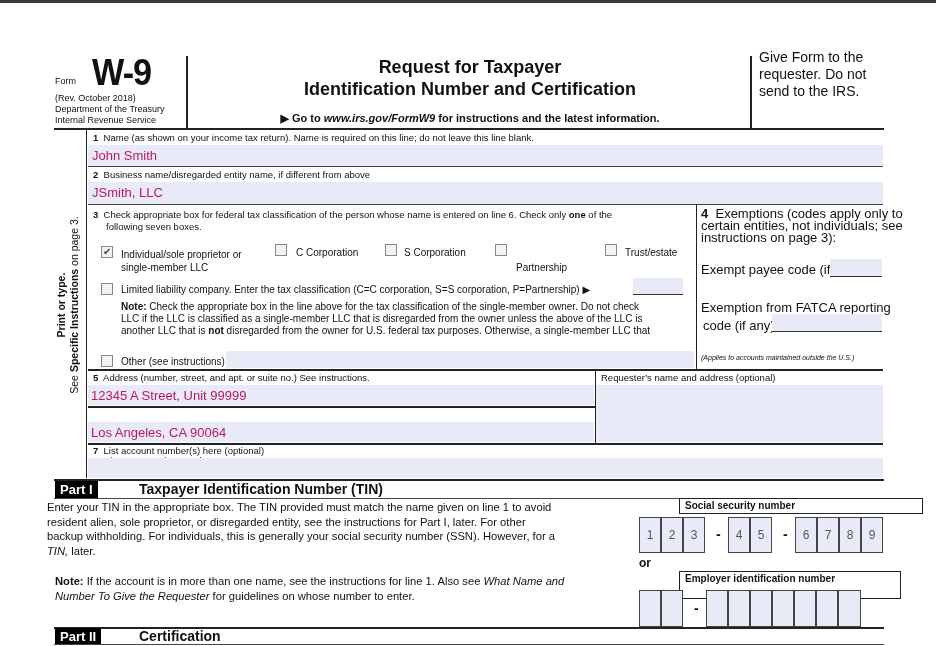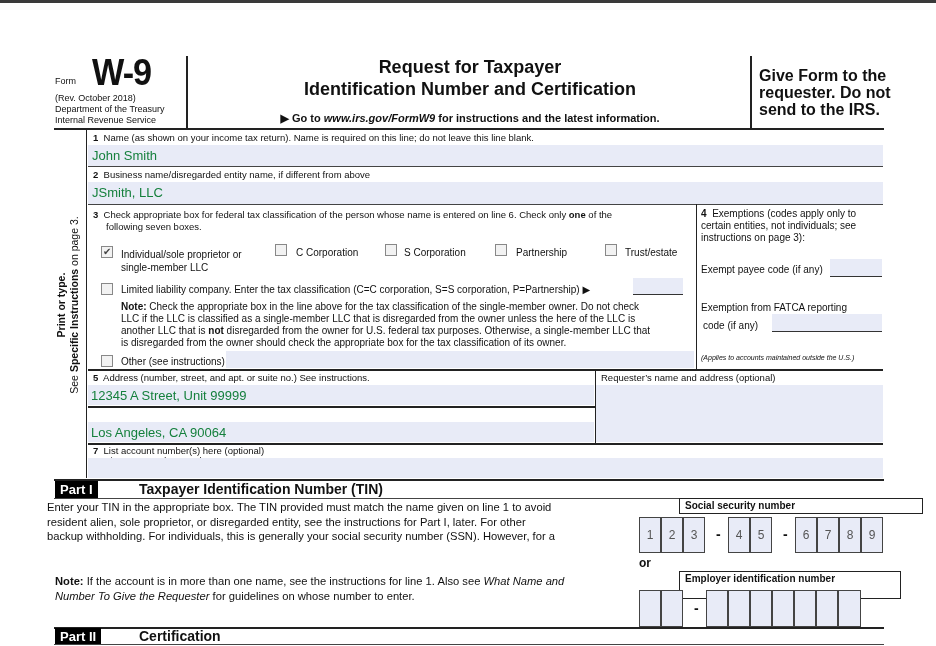--- a/index.html
+++ b/index.html
@@ -10,40 +10,40 @@
 
   
   .form-word { left: 55px; top: 76px; font-size: 9px; }
   .form-number { left: 92px; top: 52px; font-size: 36px; font-weight: bold; letter-spacing: -1px; transform: scaleX(0.95); transform-origin: left; }
   .rev { left: 55px; top: 93px; font-size: 9px; line-height: 11px; }
   .vline { background: #222; width: 1.5px; }
   .title1 { left: 190px; width: 560px; top: 57px; text-align: center; font-size: 18px; font-weight: bold; }
   .title2 { left: 190px; width: 560px; top: 79px; text-align: center; font-size: 18px; font-weight: bold; }
   .goto { left: 190px; width: 560px; top: 112px; text-align: center; font-size: 11px; font-weight: bold; }
   .goto i { font-style: italic; }
-  .give { left: 759px; top: 67px; font-size: 16px; font-weight: bold; line-height: 17px; }
+  .give { left: 759px; top: 49px; font-size: 14px; font-weight: normal; line-height: 17px; }
   .hline { background: #222; height: 1.5px; }
   .hline-thin { background: #444; height: 1px; }
 
   
   .side { left: 55px; top: 410px; width: 210px; transform: rotate(-90deg); transform-origin: left top; font-size: 10.5px; line-height: 13px; text-align: center; }
   .side b { font-weight: bold; }
 
   
   .lbl { font-size: 9.5px; }
   .lbl b { font-weight: bold; }
   .fill { background: #e8ebf7; }
-  .val { font-size: 13px; color: #15803d; }
+  .val { font-size: 13px; color: #be185d; }
 
   .cb { width: 12px; height: 12px; border: 1px solid #888; background: #f2f2f2; }
   .cb.checked::after { content: "\2714"; font-size: 10px; color: #444; position: absolute; left: 1px; top: -1px; }
   .cbl { font-size: 10px; }
   .note { font-size: 10px; line-height: 12px; }
 
-  .ex { font-size: 10px; line-height: 12px; }
+  .ex { font-size: 13px; line-height: 12px; }
   .exsmall { font-size: 7px; font-style: italic; }
 
   .part-tag { background: #000; color: #fff; font-weight: bold; font-size: 13px; padding: 1px 5px; }
   .part-title { font-weight: bold; font-size: 14px; }
   .para { font-size: 11.2px; line-height: 14.5px; }
   .para i { font-style: italic; }
 
   .boxhdr { border: 1.5px solid #222; font-size: 10px; font-weight: bold; padding: 1px 5px; margin-left: 40px; }
   .digit { border: 1px solid #444; background: #e8ebf7; font-size: 12px; color: #555; text-align: center; line-height: 34px; }
   .dash { font-size: 14px; font-weight: bold; }
@@ -101,33 +101,32 @@
 <div class="abs cb checked" style="left:101px; top:246px;"></div>
 <div class="abs cbl" style="left:121px; top:248px; line-height:13px;">
   <div>Individual/sole proprietor or</div>
     <div>single-member LLC</div>
 </div>
 <div class="abs cb" style="left:275px; top:244px;"></div>
 <div class="abs cbl" style="left:296px; top:247px;">C Corporation</div>
 <div class="abs cb" style="left:385px; top:244px;"></div>
 <div class="abs cbl" style="left:404px; top:247px;">S Corporation</div>
 <div class="abs cb" style="left:495px; top:244px;"></div>
-<div class="abs cbl" style="left:516px; top:247px;text-align:center;">Partnership</div>
+<div class="abs cbl" style="left:516px; top:262px;text-align:center;">Partnership</div>
 <div class="abs cb" style="left:605px; top:244px;"></div>
 <div class="abs cbl" style="left:625px; top:247px;">Trust/estate</div>
 
 <div class="abs cb" style="left:101px; top:283px;"></div>
 <div class="abs cbl" style="left:121px; top:284px;">Limited liability company. Enter the tax classification (C=C corporation, S=S corporation, P=Partnership) ▶</div>
 <div class="abs fill" style="left:633px; top:278px; width:50px; height:17px; border-bottom:1px solid #333;"></div>
 
 <div class="abs note" style="left:121px; top:301px; width:575px;">
   <div><b>Note:</b><span> Check the appropriate box in the line above for the tax classification of the single-member owner.  Do not check</span></div>
-  <div>LLC if the LLC is classified as a single-member LLC that is disregarded from the owner unless the here of the LLC is</div>
+  <div>LLC if the LLC is classified as a single-member LLC that is disregarded from the owner unless the above of the LLC is</div>
   <div><span>another LLC that is </span><b>not</b><span> disregarded from the owner for U.S. federal tax purposes. Otherwise, a single-member LLC that</span></div>
-  <div>is disregarded from the owner should check the appropriate box for the tax classification of its owner.</div>
 </div>
 
 <div class="abs cb" style="left:101px; top:355px;"></div>
 <div class="abs cbl" style="left:121px; top:356px;">Other (see instructions) ▶</div>
 <div class="abs fill" style="left:226px; top:351px; width:468px; height:17px;"></div>
 
 <div class="abs vline" style="left:696px; top:204px; height:165px; width:1px;"></div>
 <div class="abs ex" style="left:701px; top:208px;">
   <div><b>4</b>&nbsp; <span>Exemptions (codes apply only to</span></div>
   <div>certain entities, not individuals; see</div>
@@ -163,20 +162,21 @@
 <div class="abs hline" style="left:54px; top:479px; width:830px;"></div>
 
 <div class="abs part-tag" style="left:55px; top:481px;">Part I</div>
 <div class="abs part-title" style="left:139px; top:481px;">Taxpayer Identification Number (TIN)</div>
 <div class="abs hline-thin" style="left:54px; top:498px; width:830px;"></div>
 
 <div class="abs para" style="left:47px; top:500px; width:580px;">
   <div>Enter your TIN in the appropriate box. The TIN provided must match the name given on line 1 to avoid</div>
   <div>resident alien, sole proprietor, or disregarded entity, see the instructions for Part I, later. For other</div>
   <div>backup withholding. For individuals, this is generally your social security number (SSN). However, for a</div>
+  <div><i>TIN,</i><span> later.</span></div>
 </div>
 <div class="abs para" style="left:55px; top:574px; width:580px;">
   <div><b>Note:</b><span> If the account is in more than one name, see the instructions for line 1. Also see </span><i>What Name and</i></div>
   <div><i>Number To Give the Requester</i><span> for guidelines on whose number to enter.</span></div>
 </div>
 
 <div class="abs boxhdr" style="left:639px; top:498px; width:244px; height:16px;">Social security number</div>
 <div class="abs digit" style="left:639px; top:517px; width:22px; height:36px;">1</div>
 <div class="abs digit" style="left:661px; top:517px; width:22px; height:36px;">2</div>
 <div class="abs digit" style="left:683px; top:517px; width:22px; height:36px;">3</div>

